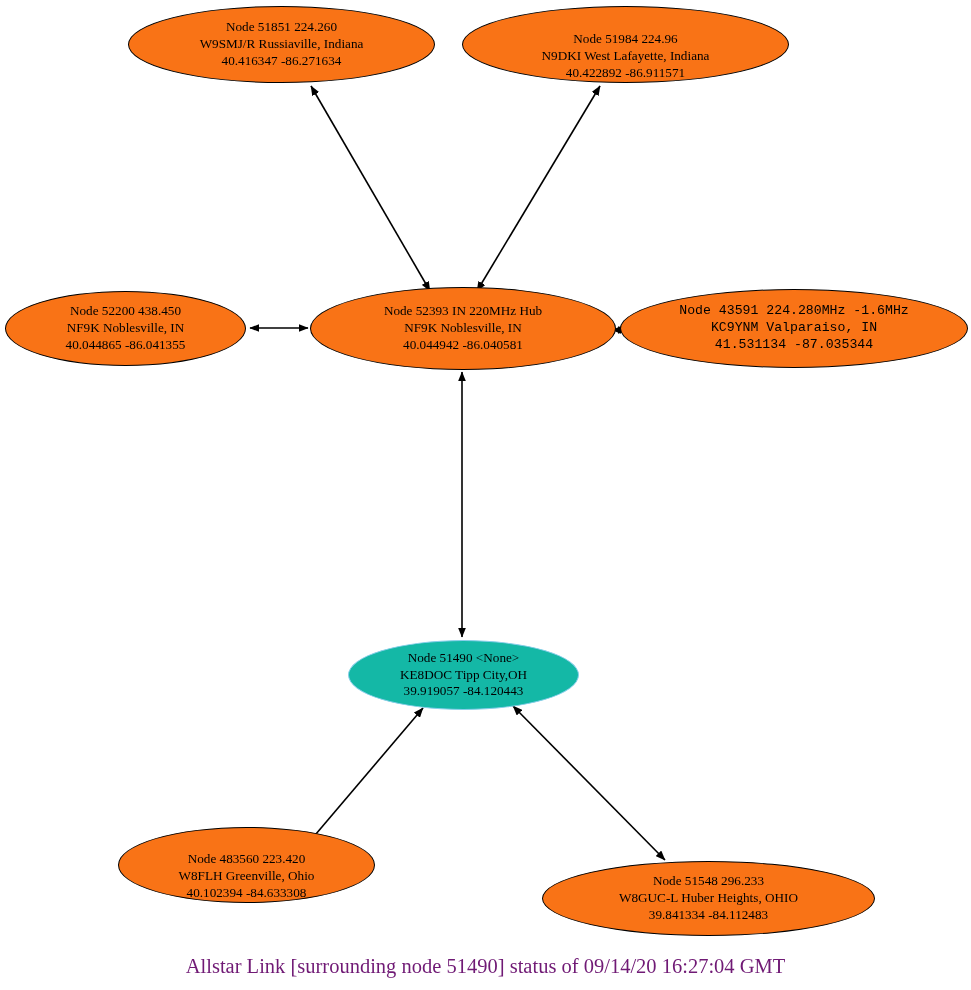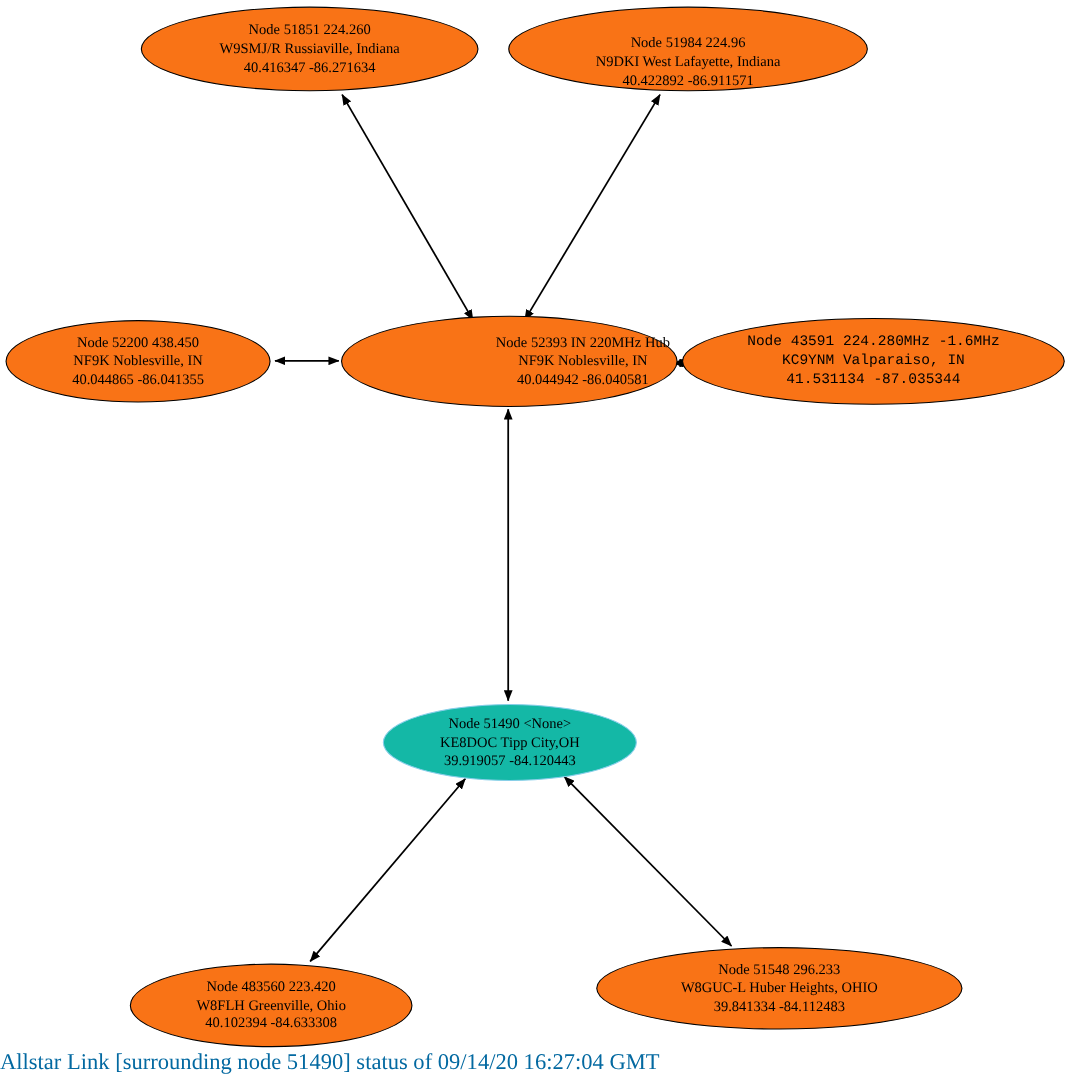--- a/index.html
+++ b/index.html
@@ -48,22 +48,23 @@
     display: block;
     padding: 0 6px;
   }
   .node-label .line {
     display: block;
   }
   #graph-caption {
     position: absolute;
     left: 0;
     width: 971px;
+    text-align: center;
     font-size: 20.5px;
-    color: #0369a1;
+    color: #701a75;
     white-space: nowrap;
   }
 </style>
 </head>
 <body>
 
 <div id="graph-canvas">
 
   <svg id="edge-layer" viewBox="0 0 971 990">
     <defs>
@@ -100,42 +101,42 @@
           <span class="line">40.422892 -86.911571</span>
         </span>
       </div>
       <div class="node" style="left: 5px; top: 291px; width: 241px; height: 75px;">
         <span class="node-label">
           <span class="line">Node 52200 438.450</span>
           <span class="line">NF9K Noblesville, IN</span>
           <span class="line">40.044865 -86.041355</span>
         </span>
       </div>
-      <div class="node" style="left: 310px; top: 287px; width: 306px; height: 83px; justify-content: flex-end;">
+      <div class="node" style="left: 310px; top: 287px; width: 306px; height: 83px;">
         <span class="node-label">
           <span class="line">Node 52393 IN 220MHz Hub</span>
           <span class="line">NF9K Noblesville, IN</span>
           <span class="line">40.044942 -86.040581</span>
         </span>
       </div>
       <div class="node" style="left: 620px; top: 289px; width: 348px; height: 79px; font-family: Liberation Mono, monospace;">
         <span class="node-label">
           <span class="line">Node 43591 224.280MHz -1.6MHz</span>
           <span class="line">KC9YNM Valparaiso, IN</span>
           <span class="line">41.531134 -87.035344</span>
         </span>
       </div>
       <div class="node highlight" style="left: 348px; top: 640px; width: 231px; height: 70px;">
         <span class="node-label">
           <span class="line">Node 51490 &lt;None&gt;</span>
           <span class="line">KE8DOC Tipp City,OH</span>
           <span class="line">39.919057 -84.120443</span>
         </span>
       </div>
-      <div class="node" style="left: 118px; top: 876px; width: 257px; height: 76px;">
+      <div class="node" style="left: 118px; top: 827px; width: 257px; height: 76px; align-items: flex-end;">
         <span class="node-label">
           <span class="line">Node 483560 223.420</span>
           <span class="line">W8FLH Greenville, Ohio</span>
           <span class="line">40.102394 -84.633308</span>
         </span>
       </div>
       <div class="node" style="left: 542px; top: 861px; width: 333px; height: 75px;">
         <span class="node-label">
           <span class="line">Node 51548 296.233</span>
           <span class="line">W8GUC-L Huber Heights, OHIO</span>

